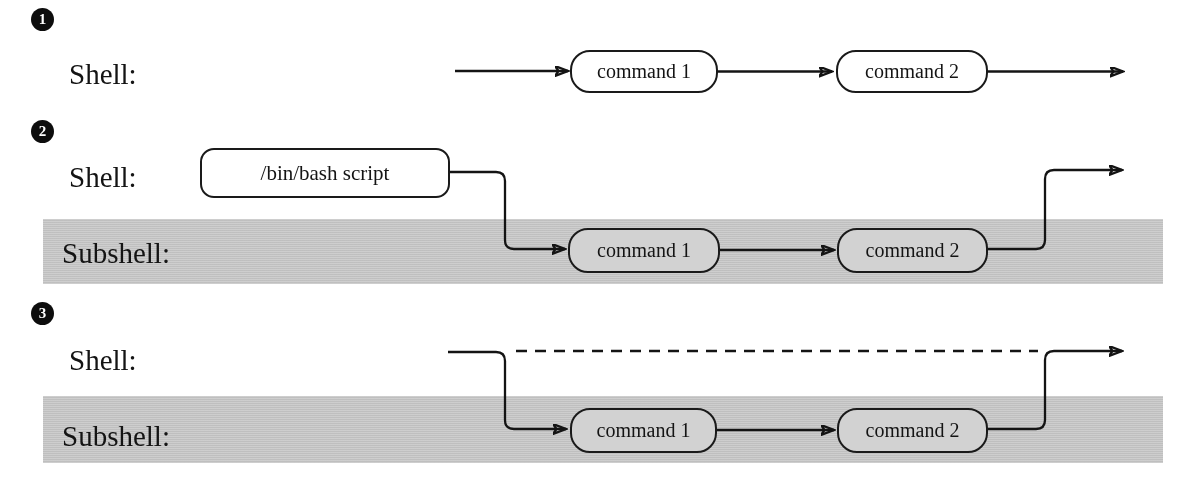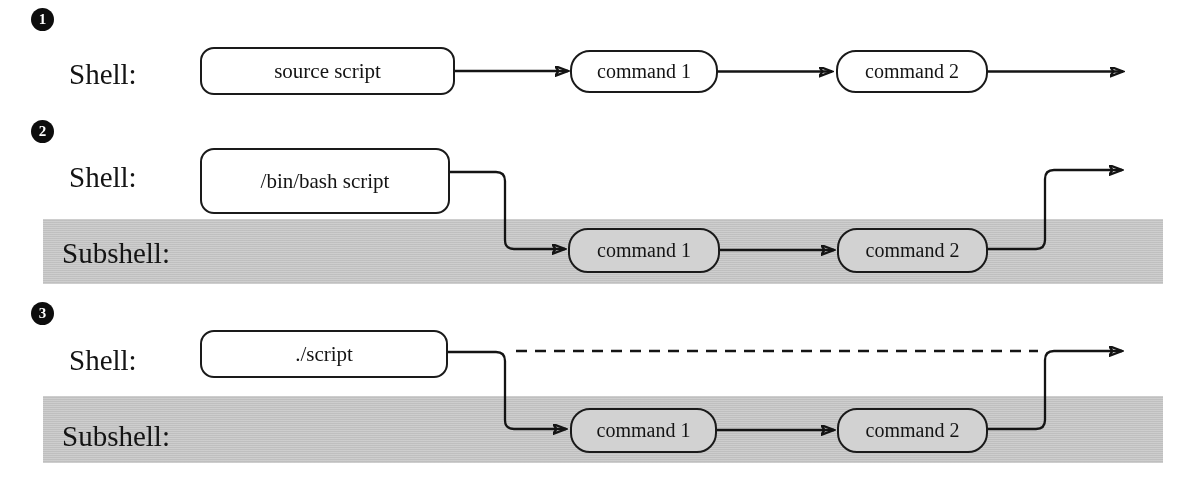--- a/index.html
+++ b/index.html
@@ -67,31 +67,29 @@
     <path d="M988,249 H1036 Q1045,249 1045,240 V179 Q1045,170 1054,170 H1122" marker-end="url(#arw)"></path>
 
     <path d="M516,351 H1038" stroke-dasharray="11 8"></path>
     <path d="M448,352 H496 Q505,352 505,361 V420 Q505,429 514,429 H566" marker-end="url(#arw)"></path>
     <path d="M717,430 H834" marker-end="url(#arw)"></path>
     <path d="M988,429 H1036 Q1045,429 1045,420 V360 Q1045,351 1054,351 H1122" marker-end="url(#arw)"></path>
   </svg>
 
   <div class="abs badge" style="left:31px;top:8px;">1</div>
   <div class="abs lbl" style="left:69px;top:60px;">Shell:</div>
-  <div class="abs node script-node" style="left:200px;top:47px;width:255px;height:48px;">source script</div>
   <div class="abs node cmd-node" style="left:570px;top:50px;width:148px;height:43px;">command 1</div>
   <div class="abs node cmd-node" style="left:836px;top:50px;width:152px;height:43px;">command 2</div>
 
   <div class="abs badge" style="left:31px;top:120px;">2</div>
   <div class="abs lbl" style="left:69px;top:163px;">Shell:</div>
-  <div class="abs node script-node" style="left:200px;top:148px;width:250px;height:66px;">/bin/bash script</div>
+  <div class="abs node script-node" style="left:200px;top:148px;width:250px;height:50px;">/bin/bash script</div>
   <div class="abs lbl" style="left:62px;top:239px;">Subshell:</div>
   <div class="abs node cmd-node in-band" style="left:568px;top:228px;width:152px;height:45px;">command 1</div>
   <div class="abs node cmd-node in-band" style="left:837px;top:228px;width:151px;height:45px;">command 2</div>
 
   <div class="abs badge" style="left:31px;top:302px;">3</div>
   <div class="abs lbl" style="left:69px;top:346px;">Shell:</div>
-  <div class="abs node script-node" style="left:200px;top:330px;width:248px;height:48px;">./script</div>
   <div class="abs lbl" style="left:62px;top:422px;">Subshell:</div>
   <div class="abs node cmd-node in-band" style="left:570px;top:408px;width:147px;height:45px;">command 1</div>
   <div class="abs node cmd-node in-band" style="left:837px;top:408px;width:151px;height:45px;">command 2</div>
 
 </div>
 
 </body></html>

